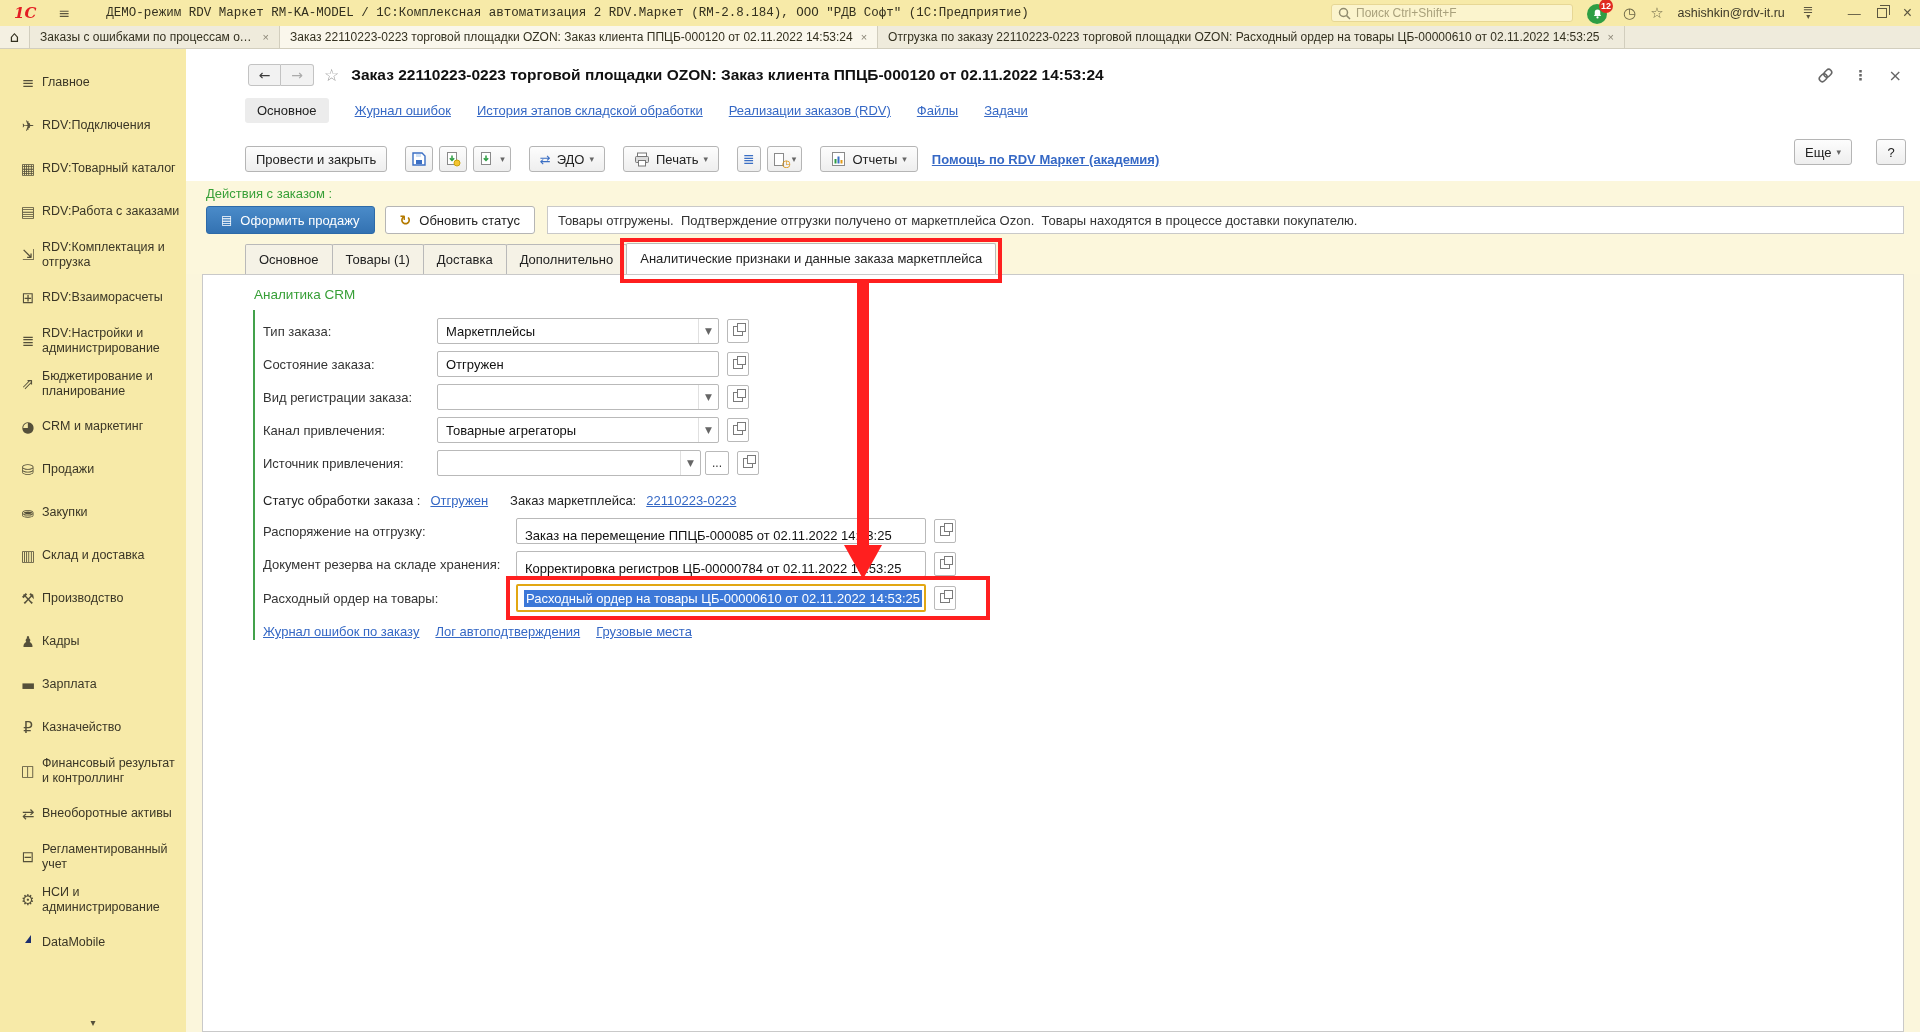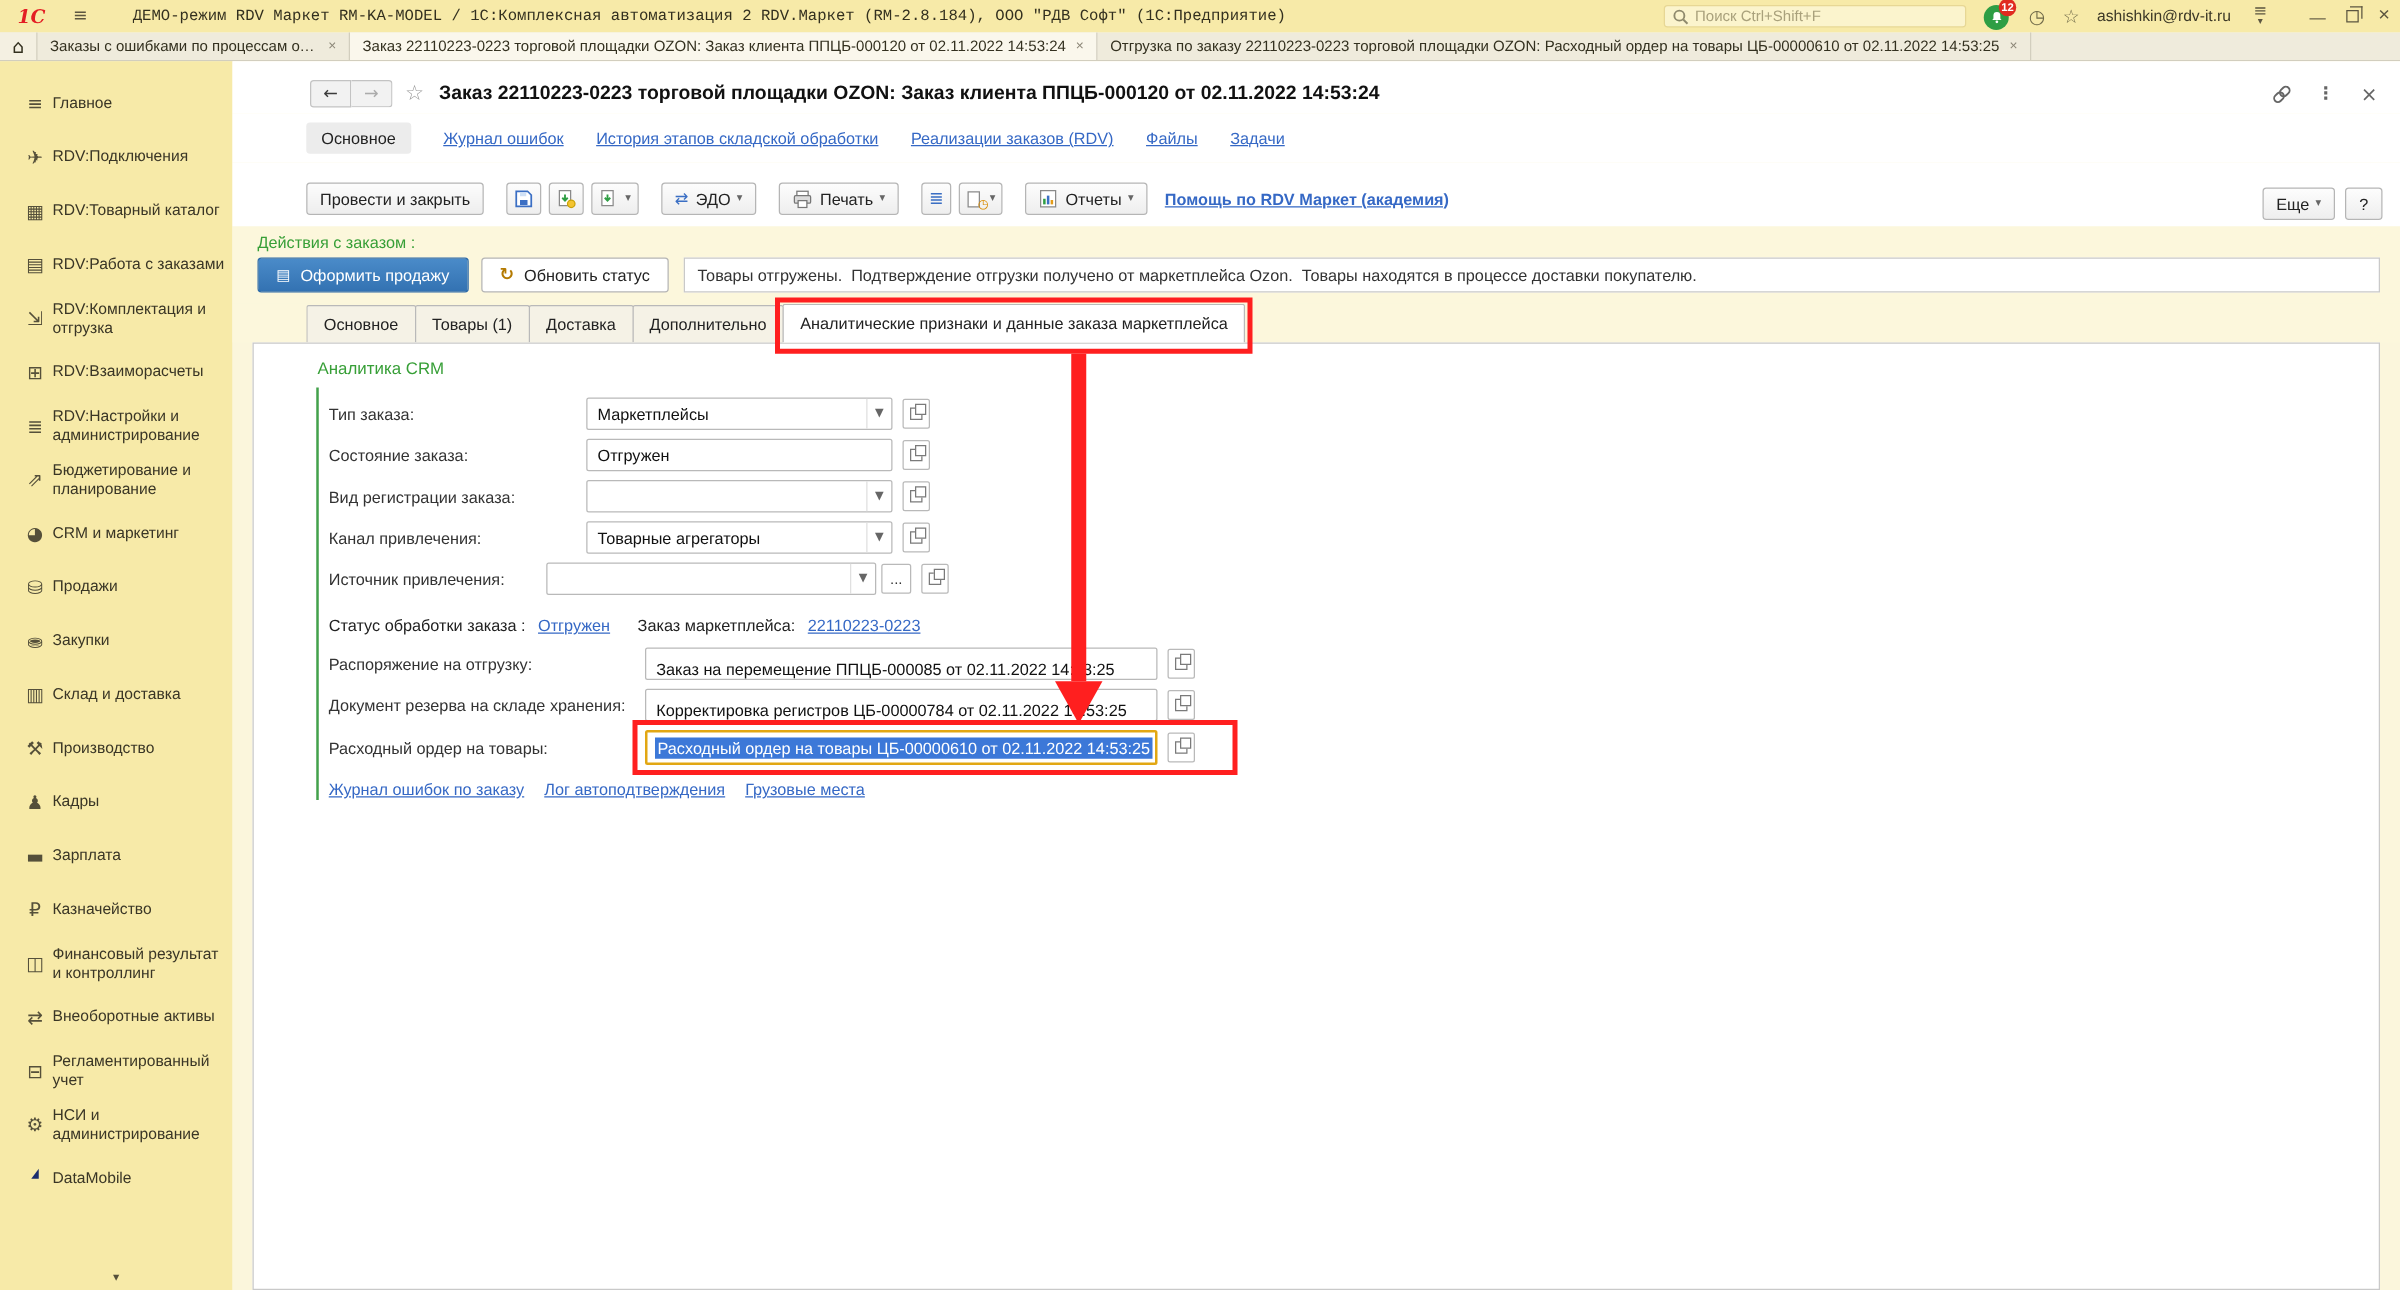--- a/index.html
+++ b/index.html
@@ -62,21 +62,21 @@
   a.lnk { color:#3568c5; text-decoration:underline; cursor:pointer; }
   .nav-links a { font-size:13px; }
 
   
   .toolbar { background:#fff; display:flex; align-items:center; gap:6px; padding:16px 150px 9px 59px; position:relative; }
   .btn { height:26px; border:1px solid #b5b5b5; background:linear-gradient(#fdfdfd,#eeeeee); border-radius:3px; display:inline-flex; align-items:center; padding:0 10px; cursor:pointer; font-size:13px; color:#222; white-space:nowrap; }
   .btn .caret { font-size:9px; color:#666; margin-left:5px; }
   .btn.icon-only { padding:0 5px; }
   .tb-gap { width:6px; }
   .help-link { font-weight:bold; margin-left:8px; white-space:nowrap; }
-  .tb-right { position:absolute; right:14px; top:20px; display:flex; gap:8px; }
+  .tb-right { position:absolute; right:14px; top:9px; display:flex; gap:24px; }
   .doc-ic { display:inline-flex; position:relative; }
 
   
   .actions { background:#fcf7dc; padding:5px 16px 9px 20px; }
   .actions-title { color:#379f37; font-size:13px; margin-bottom:5px; }
   .actions-row { display:flex; align-items:center; }
   .btn-blue { height:28px; background:linear-gradient(#4a8bc9,#3372b2); border:1px solid #2d6aa8; border-radius:3px; color:#fff; display:inline-flex; align-items:center; padding:0 14px; gap:8px; cursor:pointer; font-size:13px; }
   .btn-blue .bic { font-size:12px; color:#fff; }
   .btn-white { height:28px; border:1px solid #b5b5b5; background:#fff; border-radius:3px; display:inline-flex; align-items:center; padding:0 14px; gap:8px; margin-left:10px; cursor:pointer; font-size:13px; }
   .btn-white .bic { color:#b47a00; font-weight:bold; font-size:14px; }
@@ -89,21 +89,21 @@
   .tab-red { position:absolute; left:-7px; right:-7px; top:-6px; bottom:-9px; border:4px solid #ff1f1f; pointer-events:none; z-index:6; }
 
   
   .panel { flex:1; margin:0 16px; background:#fff; border:1px solid #c9c9c9; position:relative; padding-top:8px; overflow:hidden; z-index:1; }
   .sect-h { color:#379f37; font-size:13.5px; margin:4px 0 8px 51px; }
   .group { margin-left:50px; border-left:2px solid #43a14b; padding:1px 0 1px 8px; }
   .frow { display:flex; align-items:center; margin:7px 0; }
   .flabel { width:174px; color:#333; flex-shrink:0; }
   .flabel2 { width:253px; color:#333; flex-shrink:0; }
   .fld { height:26px; border:1px solid #b9b9b9; border-radius:2px; background:#fff; display:flex; align-items:center; padding-left:8px; font-size:13px; color:#111; }
-  .w-crm { width:245px;margin-left:32px; }
+  .w-crm { width:282px; }
   .w-crm-src { width:264px; }
   .w-doc { width:410px;align-items:flex-end; }
   .fld .caret { margin-left:auto; align-self:stretch; display:flex; align-items:center; padding:0 6px; color:#666; font-size:9px; border-left:1px solid #e0e0e0; cursor:pointer; }
   .open-btn { width:22px; height:24px; border:1px solid #b9b9b9; border-radius:2px; background:#fff; display:inline-flex; align-items:center; justify-content:center; margin-left:8px; cursor:pointer; flex-shrink:0; }
   .open-ic { width:10px; height:10px; border:1px solid #7a7a7a; position:relative; background:#fff; display:inline-block; }
   .open-ic:before { content:""; position:absolute; right:-4px; top:-4px; width:7px; height:7px; border:1px solid #7a7a7a; background:#fff; }
   .dots-btn { width:24px; height:24px; border:1px solid #b9b9b9; border-radius:2px; background:#fff; display:inline-flex; align-items:center; justify-content:center; margin-left:4px; cursor:pointer; font-size:12px; color:#333; }
   .status-row { display:flex; align-items:center; gap:10px; margin:8px 0 10px; }
   .expense-wrap { position:relative; display:flex; align-items:center; }
   .expense-fld { border:2px solid #e2a713; border-radius:2px; height:28px; width:410px; display:flex; align-items:center; padding-left:6px; background:#fff; }

